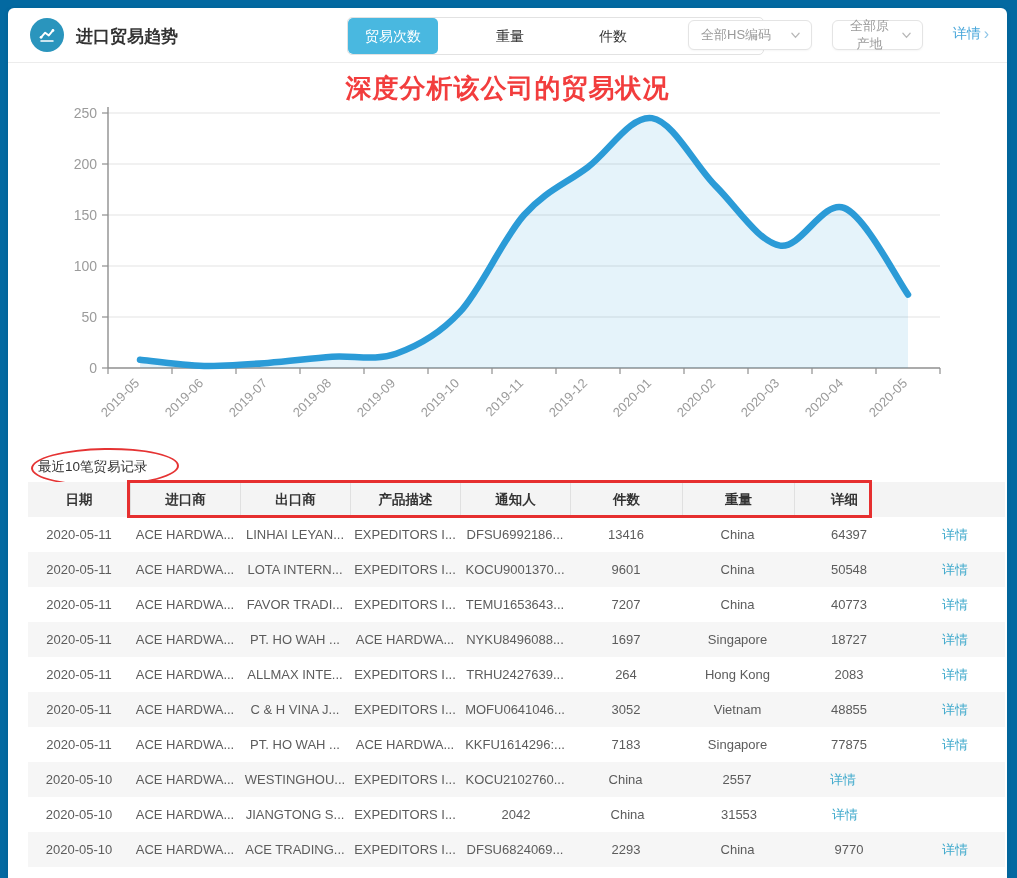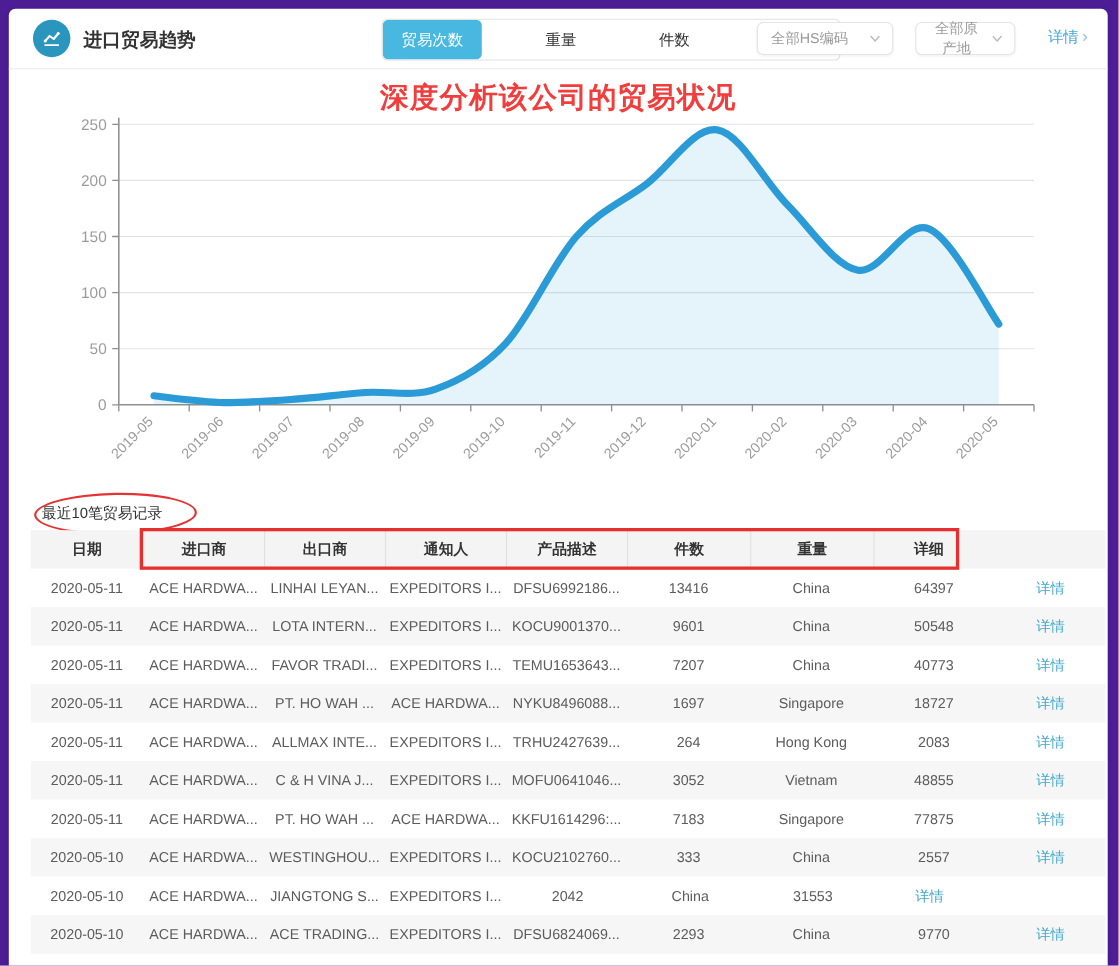--- a/index.html
+++ b/index.html
@@ -1,17 +1,17 @@
 <!DOCTYPE html>
 <html><head>
 <meta charset="utf-8">
 <style>
   html,body{margin:0;padding:0;width:1017px;height:878px;overflow:hidden;
     font-family:"Liberation Sans","DejaVu Sans",sans-serif;}
-  .page{position:relative;width:1017px;height:878px;background:#4c1d95;}
+  .page{position:relative;width:1017px;height:878px;background:#0369a1;}
   .card{position:absolute;left:8px;top:8px;width:999px;height:870px;background:#ffffff;
     border-radius:6px 6px 0 0;box-shadow:0 1px 5px rgba(0,0,0,0.10);}
   
   .topbar{position:relative;height:54px;border-bottom:1px solid #ececec;}
   .logo{position:absolute;left:22px;top:10px;width:34px;height:34px;border-radius:50%;
     background:#2a95bd;display:flex;align-items:center;justify-content:center;}
   .page-title{position:absolute;left:68px;top:17px;font-size:17px;font-weight:700;color:#333;}
   .tabs{position:absolute;left:339px;top:9px;height:36px;display:flex;align-items:stretch;
     background:#fff;border:1px solid #e2e2e2;border-radius:5px;overflow:hidden;gap:41px;}
   .tab{padding:0 17px;line-height:36px;font-size:14px;color:#333;cursor:pointer;white-space:nowrap;}
@@ -145,22 +145,22 @@
     </div>
 
     <div class="section-label">最近10笔贸易记录</div>
     <div class="annotation-ellipse"></div>
 
     <div class="rtable">
       <div class="thead">
           <div class="hcell" style="width: 102px;">日期</div>
           <div class="hcell" style="width: 110px;">进口商</div>
           <div class="hcell" style="width: 110px;">出口商</div>
+          <div class="hcell" style="width: 110px;">产品描述</div>
           <div class="hcell" style="width: 110px;">通知人</div>
-          <div class="hcell" style="width: 110px;">产品描述</div>
           <div class="hcell" style="width: 112px;">件数</div>
           <div class="hcell" style="width: 112px;">重量</div>
           <div class="hcell" style="width: 100px;">详细</div>
         </div>
       <div class="tbody">
           <div class="trow">
             <div class="tcell" style="width: 102px;">2020-05-11</div>
             <div class="tcell" style="width: 110px;">ACE HARDWA...</div>
             <div class="tcell" style="width: 110px;">LINHAI LEYAN...</div>
             <div class="tcell" style="width: 110px;">EXPEDITORS I...</div>
@@ -235,21 +235,20 @@
             <div class="tcell" style="width: 111px;">Singapore</div>
             <div class="tcell" style="width: 112px;">77875</div>
             <div class="tcell" style="width: 100px;"><a>详情</a></div>
           </div>
           <div class="trow alt">
             <div class="tcell" style="width: 102px;">2020-05-10</div>
             <div class="tcell" style="width: 110px;">ACE HARDWA...</div>
             <div class="tcell" style="width: 110px;">WESTINGHOU...</div>
             <div class="tcell" style="width: 110px;">EXPEDITORS I...</div>
             <div class="tcell" style="width: 110px;">KOCU2102760...</div>
-            <div class="tcell" style="width: 112px;">333</div>
             <div class="tcell" style="width: 111px;">China</div>
             <div class="tcell" style="width: 112px;">2557</div>
             <div class="tcell" style="width: 100px;"><a>详情</a></div>
           </div>
           <div class="trow">
             <div class="tcell" style="width: 102px;">2020-05-10</div>
             <div class="tcell" style="width: 110px;">ACE HARDWA...</div>
             <div class="tcell" style="width: 110px;">JIANGTONG S...</div>
             <div class="tcell" style="width: 110px;">EXPEDITORS I...</div>
             <div class="tcell" style="width: 112px;">2042</div>

